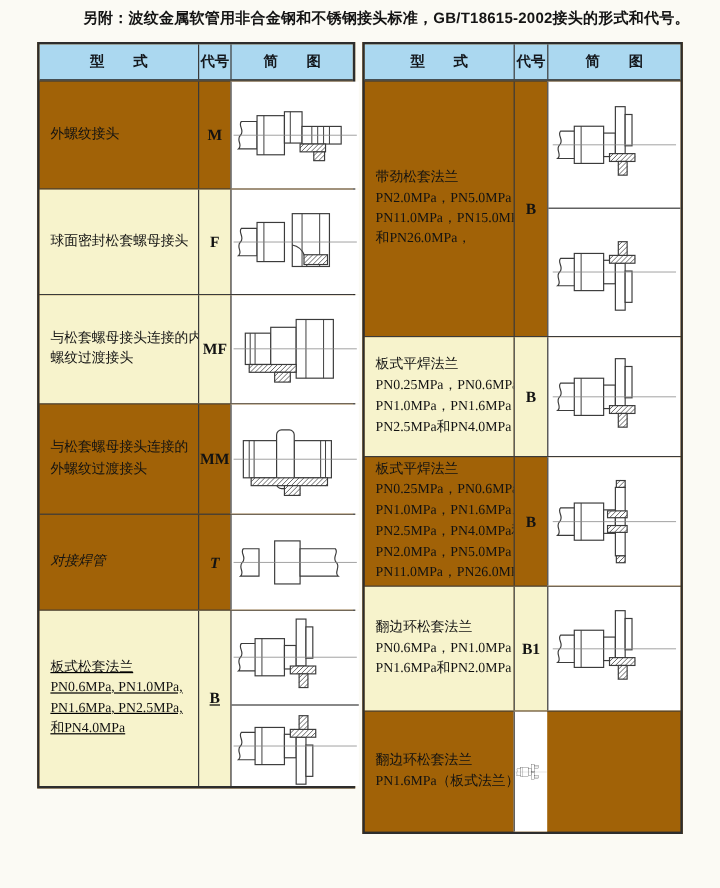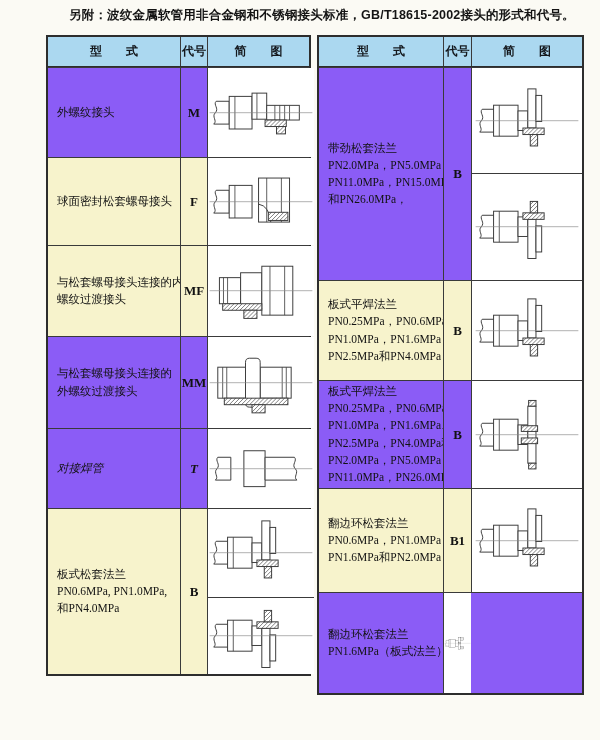--- a/index.html
+++ b/index.html
@@ -4,21 +4,21 @@
 <style>
   * { box-sizing: border-box; margin: 0; padding: 0; }
   html,body { width:600px; height:740px; }
   body { font-family: "Liberation Sans", sans-serif; background:#f3f2ee; }
   .screen { position:relative; width:600px; height:740px; background:#fbfaf4; overflow:hidden; }
   .page-title {
     position:absolute; left:30px; top:7px; width:556px;
     font-size:12.5px; font-weight:bold; color:#141414; letter-spacing:0.2px;
     font-family:"Liberation Sans", sans-serif; white-space:nowrap;margin-left:39px;
   }
-  .jtable { position:absolute; top:35px; background:#8b5cf6; border:2px solid #2d2d2d;margin-left:15px; }
+  .jtable { position:absolute; top:35px; background:#a16207; border:2px solid #2d2d2d; }
   .jtable-left  { left:31px;  width:265px; }
   .jtable-right { left:302px; width:267px; }
   .trow { display:grid; }
   .jtable-left  .trow { grid-template-columns:132px 27px 1fr; }
   .jtable-right .trow { grid-template-columns:124px 28px 1fr; }
   .trow > div + div { border-left:1px solid #3a3a3a; }
   .trow + .trow { border-top:1px solid #3a3a3a; }
   .thead { height:30px; background:#abd8f0; border-bottom:1px solid #2d2d2d; }
   .thead > div {
     display:flex; align-items:center; justify-content:center;
@@ -206,24 +206,25 @@
           <div class="diagram-box" style="flex-grow: 1;">
             <svg class="diag" viewBox="0 0 130 90" xmlns="http://www.w3.org/2000/svg">
               <path d="M 28 31 L 12 31 C 8 35 16 40 11 45 C 6 50 14 55 9 59 L 28 59 Z" fill="#fff" stroke="#3b3b3b" stroke-width="1.2" stroke-linejoin="miter"></path>
               <rect x="44" y="23" width="26" height="44" fill="#fff" stroke="#3b3b3b" stroke-width="1.2" stroke-linejoin="miter"></rect>
               <path d="M 70 31 L 106 31 C 110 35 102 40 107 45 C 112 50 104 55 109 59 L 70 59 Z" fill="#fff" stroke="#3b3b3b" stroke-width="1.2" stroke-linejoin="miter"></path>
               <line x1="2" y1="45" x2="128" y2="45" stroke="#888" stroke-width="0.8"></line>
             </svg>
           </div>
         </div>
       </div>
-      <div class="trow" style="height: 166px;">
+      <div class="trow" style="height: 147px; text-decoration: underline;">
         <div class="cell-type hl">
           <div class="tline">板式松套法兰</div>
           <div class="tline">PN0.6MPa, PN1.0MPa,</div>
+          <div class="tline">PN1.6MPa, PN2.5MPa,</div>
           <div class="tline">和PN4.0MPa</div>
         </div>
         <div class="cell-code hl">B</div>
         <div class="cell-diagram">
           <div class="diagram-box" style="flex-grow: 99;">
             <svg class="diag" viewBox="0 0 130 90" xmlns="http://www.w3.org/2000/svg">
               <path d="M 26 31 L 10 31 C 6 35 14 40 9 45 C 4 50 12 55 7 59 L 26 59 Z" fill="#fff" stroke="#3b3b3b" stroke-width="1.2" stroke-linejoin="miter"></path>
               <rect x="24" y="26" width="30" height="38" fill="#fff" stroke="#3b3b3b" stroke-width="1.2" stroke-linejoin="miter"></rect>
               <line x1="31" y1="26" x2="31" y2="64" stroke="#3b3b3b" stroke-width="1"></line>
               <rect x="54" y="33" width="12" height="24" fill="#fff" stroke="#3b3b3b" stroke-width="1.2" stroke-linejoin="miter"></rect>

